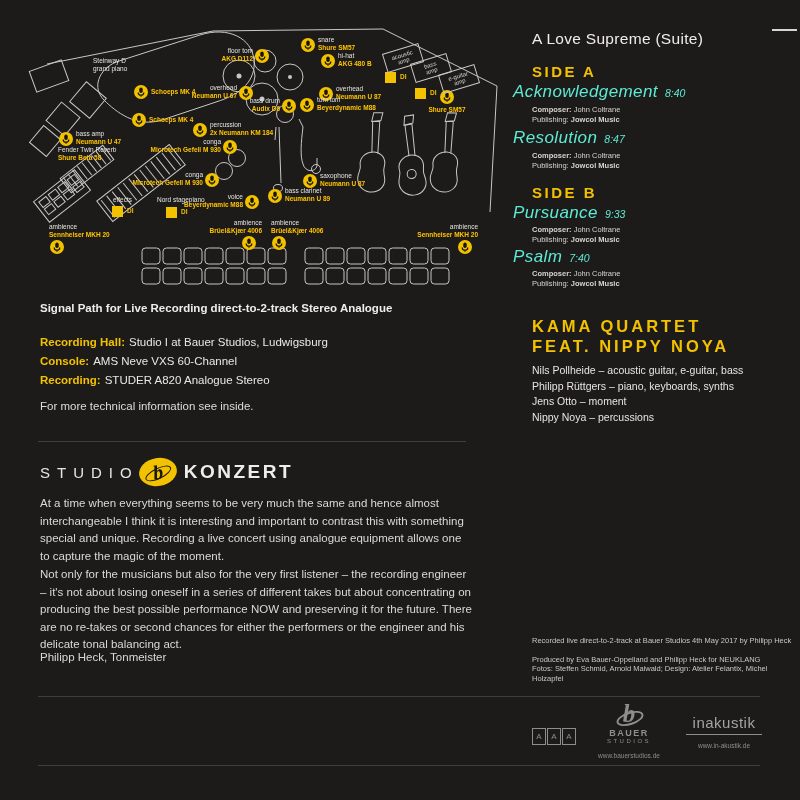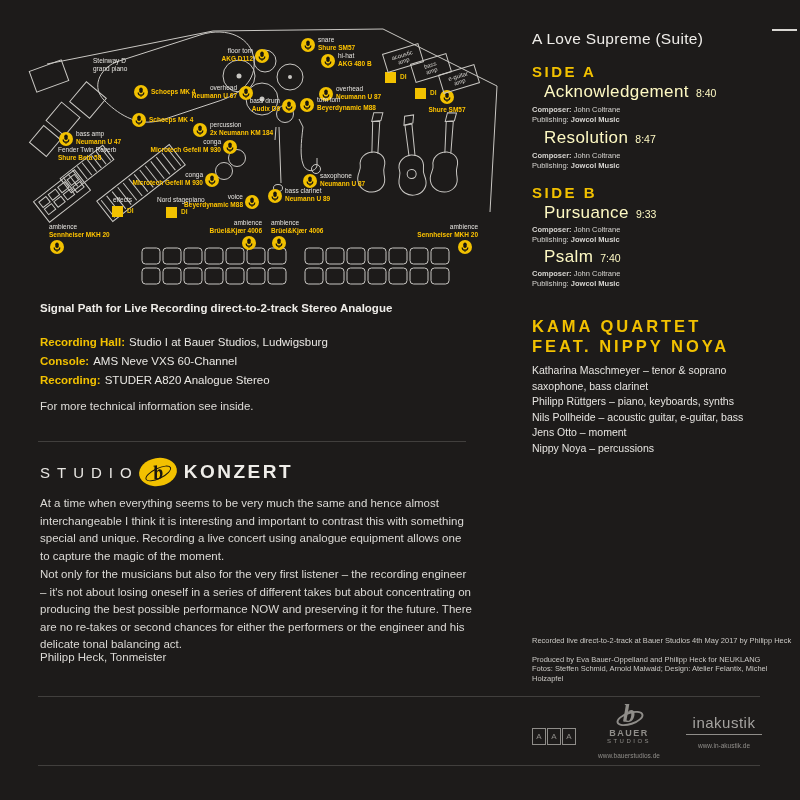--- a/index.html
+++ b/index.html
@@ -31,21 +31,21 @@
   .sk-word1{font-size:15px;letter-spacing:7px;color:#e8e6e2;}
   .sk-oval{position:relative;width:38px;height:28px;background:#f2c100;border-radius:50%;transform:rotate(-10deg);display:flex;align-items:center;justify-content:center;margin:0 7px 0 0;}
   .sk-oval .b{position:relative;z-index:2;font:bold italic 20px/20px "Liberation Serif",serif;color:#17150f;}
   .sk-oval::after{content:"";position:absolute;left:5px;top:10px;width:26px;height:9px;border:1.5px solid #17150f;border-radius:50%;transform:rotate(-16deg);}
   .sk-word2{font-size:19px;font-weight:bold;letter-spacing:2.5px;color:#efede9;}
   .para{position:absolute;left:40px;width:434px;font-size:11.5px;line-height:17.5px;color:#dbd9d5;}
   #signature{left:40px;top:651px;font-size:11.5px;color:#dbd9d5;}
   
   #album-title{left:532px;top:30px;font-size:15.5px;letter-spacing:.3px;color:#efede9;text-align:right;}
   .side-head{position:absolute;left:532px;font-size:15px;font-weight:bold;letter-spacing:2.5px;color:#f2c100;}
-  .track-title{position:absolute;left:544px;font-size:17px;letter-spacing:.4px;color:#fef9c3;}
+  .track-title{position:absolute;left:513px;font-size:17px;letter-spacing:.4px;color:#5eead4;font-style:italic;}
   .dur{font-size:10.5px;margin-left:7px;letter-spacing:0;}
   .track-meta{position:absolute;left:532px;font-size:7.5px;line-height:9px;color:#d6d4d0;}
   .bold{font-weight:bold;}
   #band-name{left:532px;top:316px;font-size:16.5px;font-weight:bold;letter-spacing:3px;line-height:20px;color:#f2c100;}
   #members{left:532px;top:363px;width:228px;font-size:10.5px;line-height:15.5px;color:#e6e4e0;}
   #credits{left:532px;top:636px;font-size:7.5px;line-height:9.5px;color:#c9c7c3;}
   #credits .gap{height:9px;}
   #dash-tr{left:772px;top:29px;width:25px;height:2px;background:#d8d6d2;}
   
   #aaa{left:532px;top:728px;display:flex;}
@@ -395,23 +395,22 @@
 <div class="track-title" style="top:247px;"><span>Psalm</span><span class="dur">7:40</span></div>
 <div class="track-meta" style="top:269px;"><span class="bold">Composer:</span> <span>John Coltrane</span></div>
 <div class="track-meta" style="top:279px;"><span>Publishing:</span> <span class="bold">Jowcol Music</span></div>
 
 <div class="abs" id="band-name">
   <div>KAMA QUARTET</div>
   <div>FEAT. NIPPY NOYA</div>
 </div>
 
 <div class="abs" id="members">
-  <div>Katharina Maschmeyer – tenor &amp; soprano saxophone, bass clarinet</div>
+  <div>Nils Pollheide – acoustic guitar, e-guitar, bass</div>
   <div>Philipp Rüttgers – piano, keyboards, synths</div>
-  <div>Nils Pollheide – acoustic guitar, e-guitar, bass</div>
   <div>Jens Otto – moment</div>
   <div>Nippy Noya – percussions</div>
 </div>
 
 <div class="abs" id="credits">
   <div>Recorded live direct-to-2-track at Bauer Studios 4th May 2017 by Philipp Heck</div>
   <div class="gap"></div>
   <div>Produced by Eva Bauer-Oppelland and Philipp Heck for NEUKLANG</div>
   <div>Fotos: Steffen Schmid, Arnold Maiwald; Design: Atelier Felantix, Michel Holzapfel</div>
 </div>

